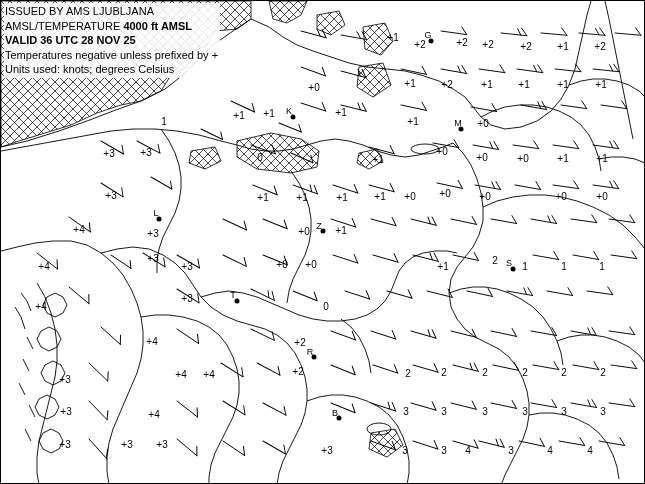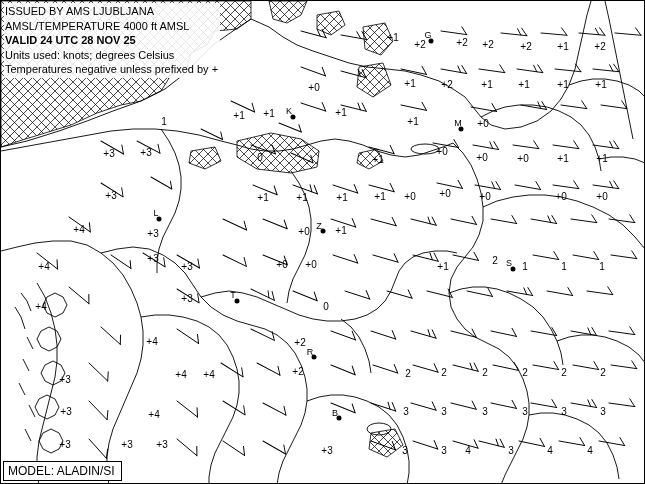--- a/index.html
+++ b/index.html
@@ -16,21 +16,21 @@
   .hdr{
     position:absolute;left:3px;top:2px;
     font-size:11px;line-height:14.5px;color:#000;
     white-space:nowrap;
     background:rgba(255,255,255,0.88);
     padding:1px 2px 1px 1px;
     z-index:20;
   }
   .hdr div{white-space:nowrap;}
   .hdr .b{font-weight:bold;}
-  .hdr .mix b{font-weight:normal;}
+  .hdr .mix b{font-weight:bold;}
   .model{
     position:absolute;left:2px;bottom:2px;
     font-size:12px;color:#000;
     background:#fff;
     border:1px solid #000;
     padding:2px 6px 2px 4px;
     z-index:20;
   }
   .temp{
     position:absolute;
@@ -667,28 +667,27 @@
       <circle cx="512" cy="268" r="2.5"></circle>
       <circle cx="236" cy="300" r="2.5"></circle>
       <circle cx="313" cy="356" r="2.5"></circle>
       <circle cx="338" cy="417" r="2.5"></circle>
     </g>
   </svg>
 
   <div class="hdr">
     <div>ISSUED BY AMS LJUBLJANA</div>
     <div class="mix"><span>AMSL/TEMPERATURE </span><b>4000 ft AMSL</b></div>
-    <div class="b">VALID 24 UTC 28 NOV 25</div>
+    <div class="b">VALID 36 UTC 28 NOV 25</div>
+    <div>Temperatures negative unless prefixed by +</div>
     <div>Units used: knots; degrees Celsius</div>
-    <div>Temperatures negative unless prefixed by +</div>
   </div>
 
   <div id="overlay"></div>
 
-  <div class="model">MODEL: ALADIN/SI</div>
 <div class="temp" style="left: 392px; top: 36px;">+1</div>
     <div class="temp" style="left: 419px; top: 43px;">+2</div>
     <div class="temp" style="left: 461px; top: 41px;">+2</div>
     <div class="temp" style="left: 487px; top: 43px;">+2</div>
     <div class="temp" style="left: 525px; top: 45px;">+2</div>
     <div class="temp" style="left: 562px; top: 45px;">+1</div>
     <div class="temp" style="left: 599px; top: 45px;">+2</div>
     <div class="temp" style="left: 313px; top: 86px;">+0</div>
     <div class="temp" style="left: 409px; top: 82px;">+1</div>
     <div class="temp" style="left: 446px; top: 83px;">+2</div>

